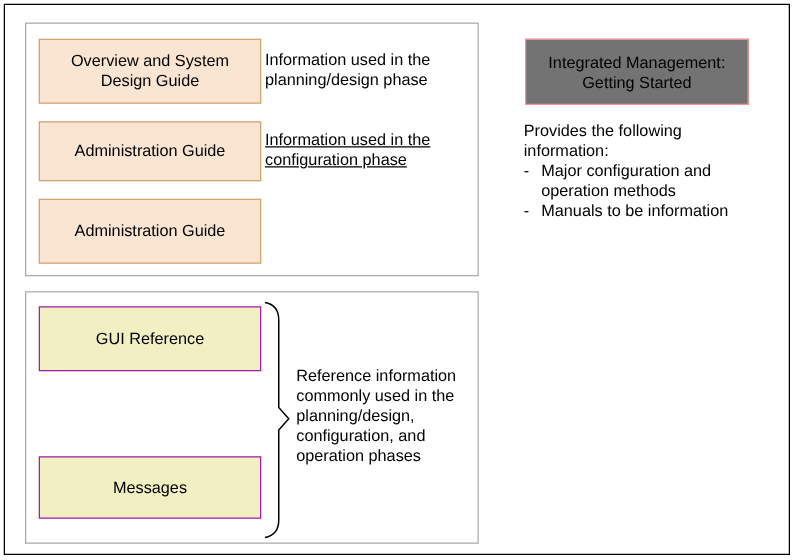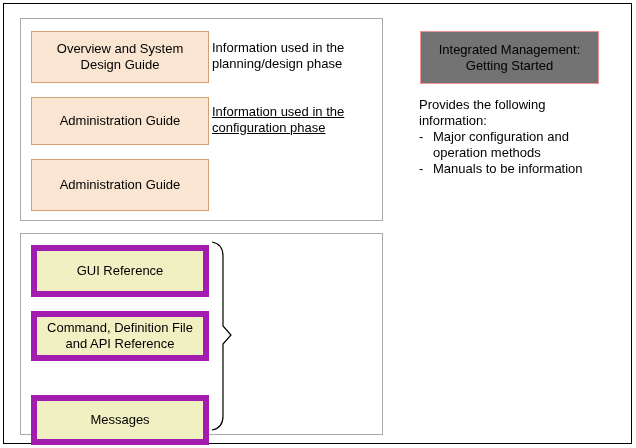--- a/index.html
+++ b/index.html
@@ -34,21 +34,21 @@
     left: 27px;
     width: 178px;
     height: 52px;
     display: flex;
     align-items: center;
     justify-content: center;
     text-align: center;
   }
   .diagram-box span { display: inline-block; max-width: 156px; }
   .guide-box  { background: #f9e5d2; border: 1px solid #d2a273; }
-  .ref-box    { background: #f0f0c2; border: 6px solid #a21caf; }
+  .ref-box    { background: #f0f0c2; border: 1px solid #a21caf; }
   .highlight-box {
     position: absolute;
     left: 416px; top: 27px;
     width: 179px; height: 53px;
     background: #737373;
     border: 1px solid #f09196;
     display: flex;
     align-items: center;
     justify-content: center;
     text-align: center;
@@ -99,30 +99,28 @@
 
     <div class="diagram-box guide-box" style="top:155px;">
       <span>Administration Guide</span>
     </div>
 
     <div class="group group-bottom"></div>
 
     <div class="diagram-box ref-box" style="top:241px;">
       <span>GUI Reference</span>
     </div>
-    <div class="diagram-box ref-box" style="top:307px; height:50px;">
-      <span>Command, Definition File and API Reference</span>
-    </div>
-    <div class="diagram-box ref-box" style="top:391px; height:50px;">
+    <div class="diagram-box ref-box" style="top:361px; height:50px;">
       <span>Messages</span>
     </div>
 
     <svg class="brace-svg" viewBox="0 0 26 192">
       <path d="M3,2 Q14,4 14,16 L14,86 L22,95 L14,104 L14,176 Q14,188 3,190" fill="none" stroke="#000000" stroke-width="1.2"></path>
     </svg>
+    <div class="brace-note">Reference information commonly used in the planning/design, configuration, and operation phases</div>
 
     <div class="highlight-box">
       <span>Integrated Management: Getting Started</span>
     </div>
 
     <div class="right-text">
       <div>Provides the following information:</div>
       <div class="bullet">
         <span class="dash">-</span>
         <span class="bullet-text">Major configuration and operation methods</span>

